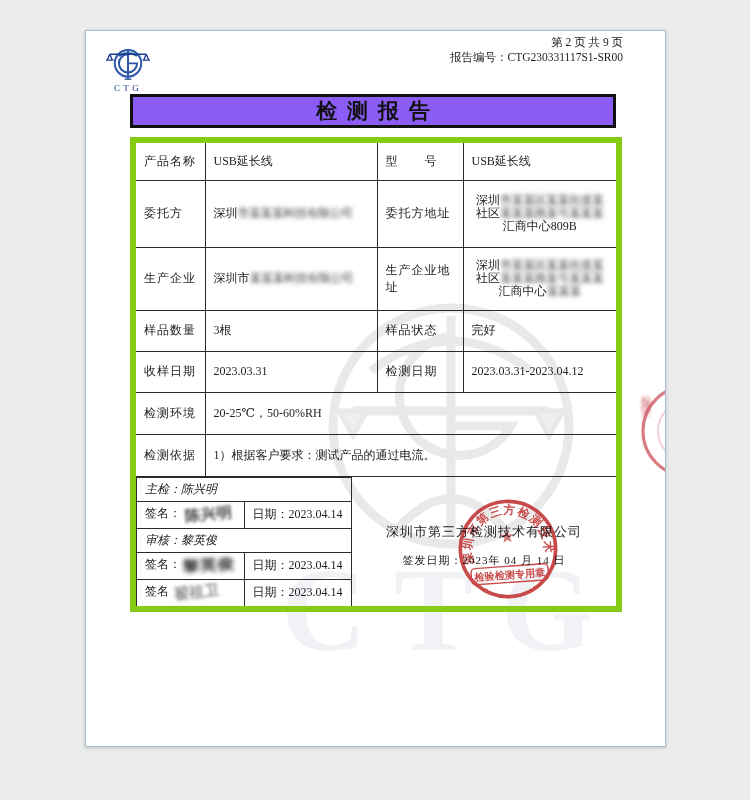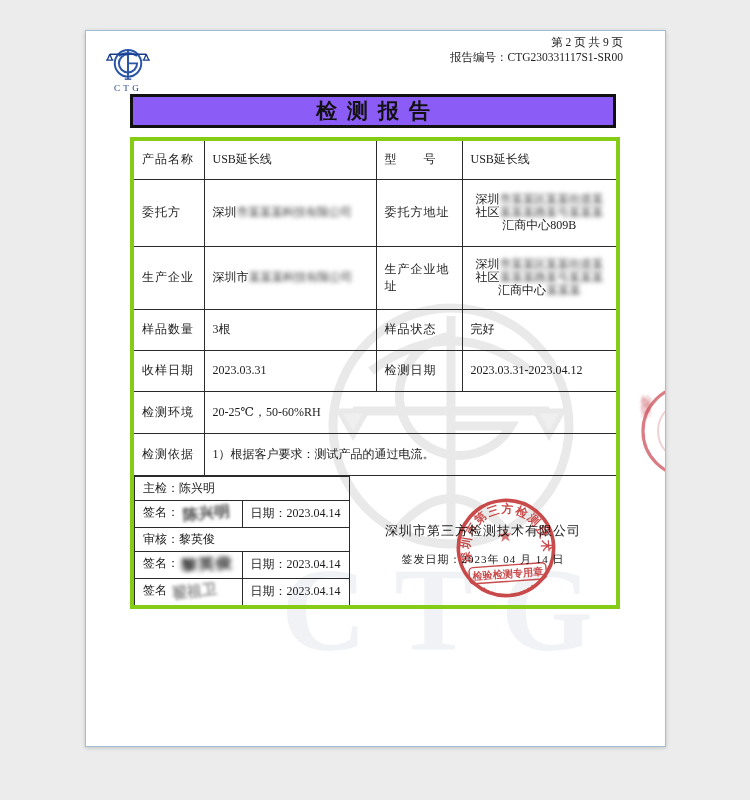--- a/index.html
+++ b/index.html
@@ -30,37 +30,37 @@
   }
   
   table.main{
     position:absolute;left:44px;top:106px;width:486px;
     border-collapse:collapse;table-layout:fixed;z-index:2;background:transparent;
   }
   table.main td{
     border:1px solid #2a2a2a;padding:2px 8px;font-size:12px;vertical-align:middle;
     overflow:hidden;
   }
-  table.main{border:4px solid #84cc16;padding-left:48px;}
+  table.main{border:6px solid #84cc16;padding-left:48px;}
   td.lbl{letter-spacing:1px;}
   td.addr{font-size:11.5px;line-height:13px;padding:4px 8px;text-align:center;}
   .redacted{filter:blur(2.2px);color:#3a3a3a;letter-spacing:-0.5px;}
   
   td.bottomcell{padding:0 !important;}
   .bottomwrap{display:flex;width:100%;height:129px;}
   table.sign{
     width:216px;min-width:216px;border-collapse:collapse;table-layout:fixed;
     border-right:1px solid #2a2a2a;
   }
   table.sign td{
     border-bottom:1px solid #2a2a2a;font-size:12px;padding:0 0 0 8px;vertical-align:middle;
   }
   table.sign tr:last-child td{border-bottom:none;}
   table.sign td.datecell{border-left:1px solid #2a2a2a;}
-  .namerow td{height:20px;}
+  .namerow td{height:20px;font-style:italic;}
   .sigrow td{height:22px;margin-left:27px;}
   .scribble{
     display:inline-block;font-weight:bold;font-size:15px;color:#4a4a4a;
     transform:rotate(-5deg) scaleX(1.05);filter:blur(1.5px);margin-left:5px;
     vertical-align:middle;
   }
   .scribble.s2{color:#2e2e2e;filter:blur(1.9px);transform:rotate(-3deg) scaleX(1.15);}
   .scribble.s3{color:#8d8d8d;filter:blur(1.4px);transform:rotate(-6deg);}
   .issuecell{
     position:relative;flex:1;display:flex;flex-direction:column;

